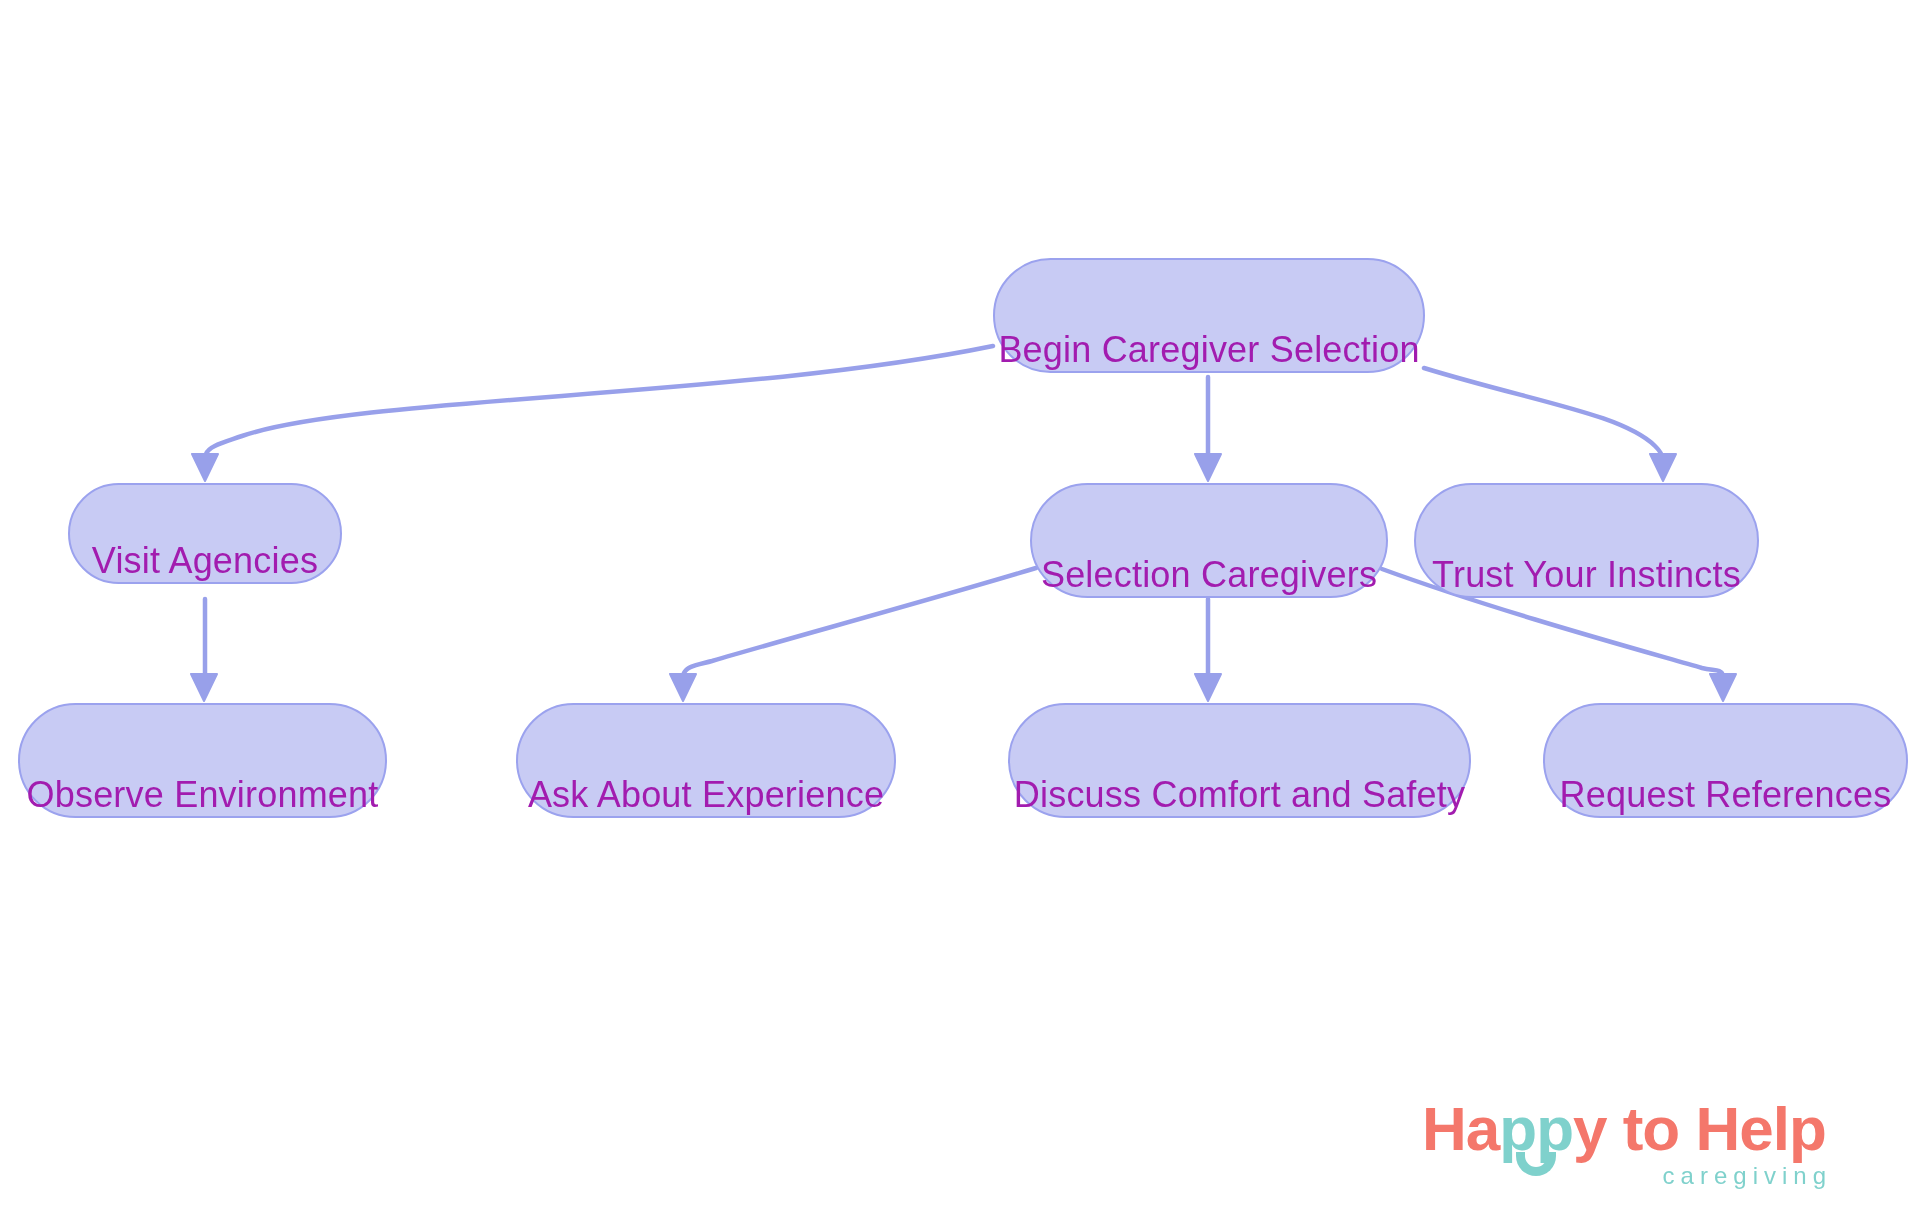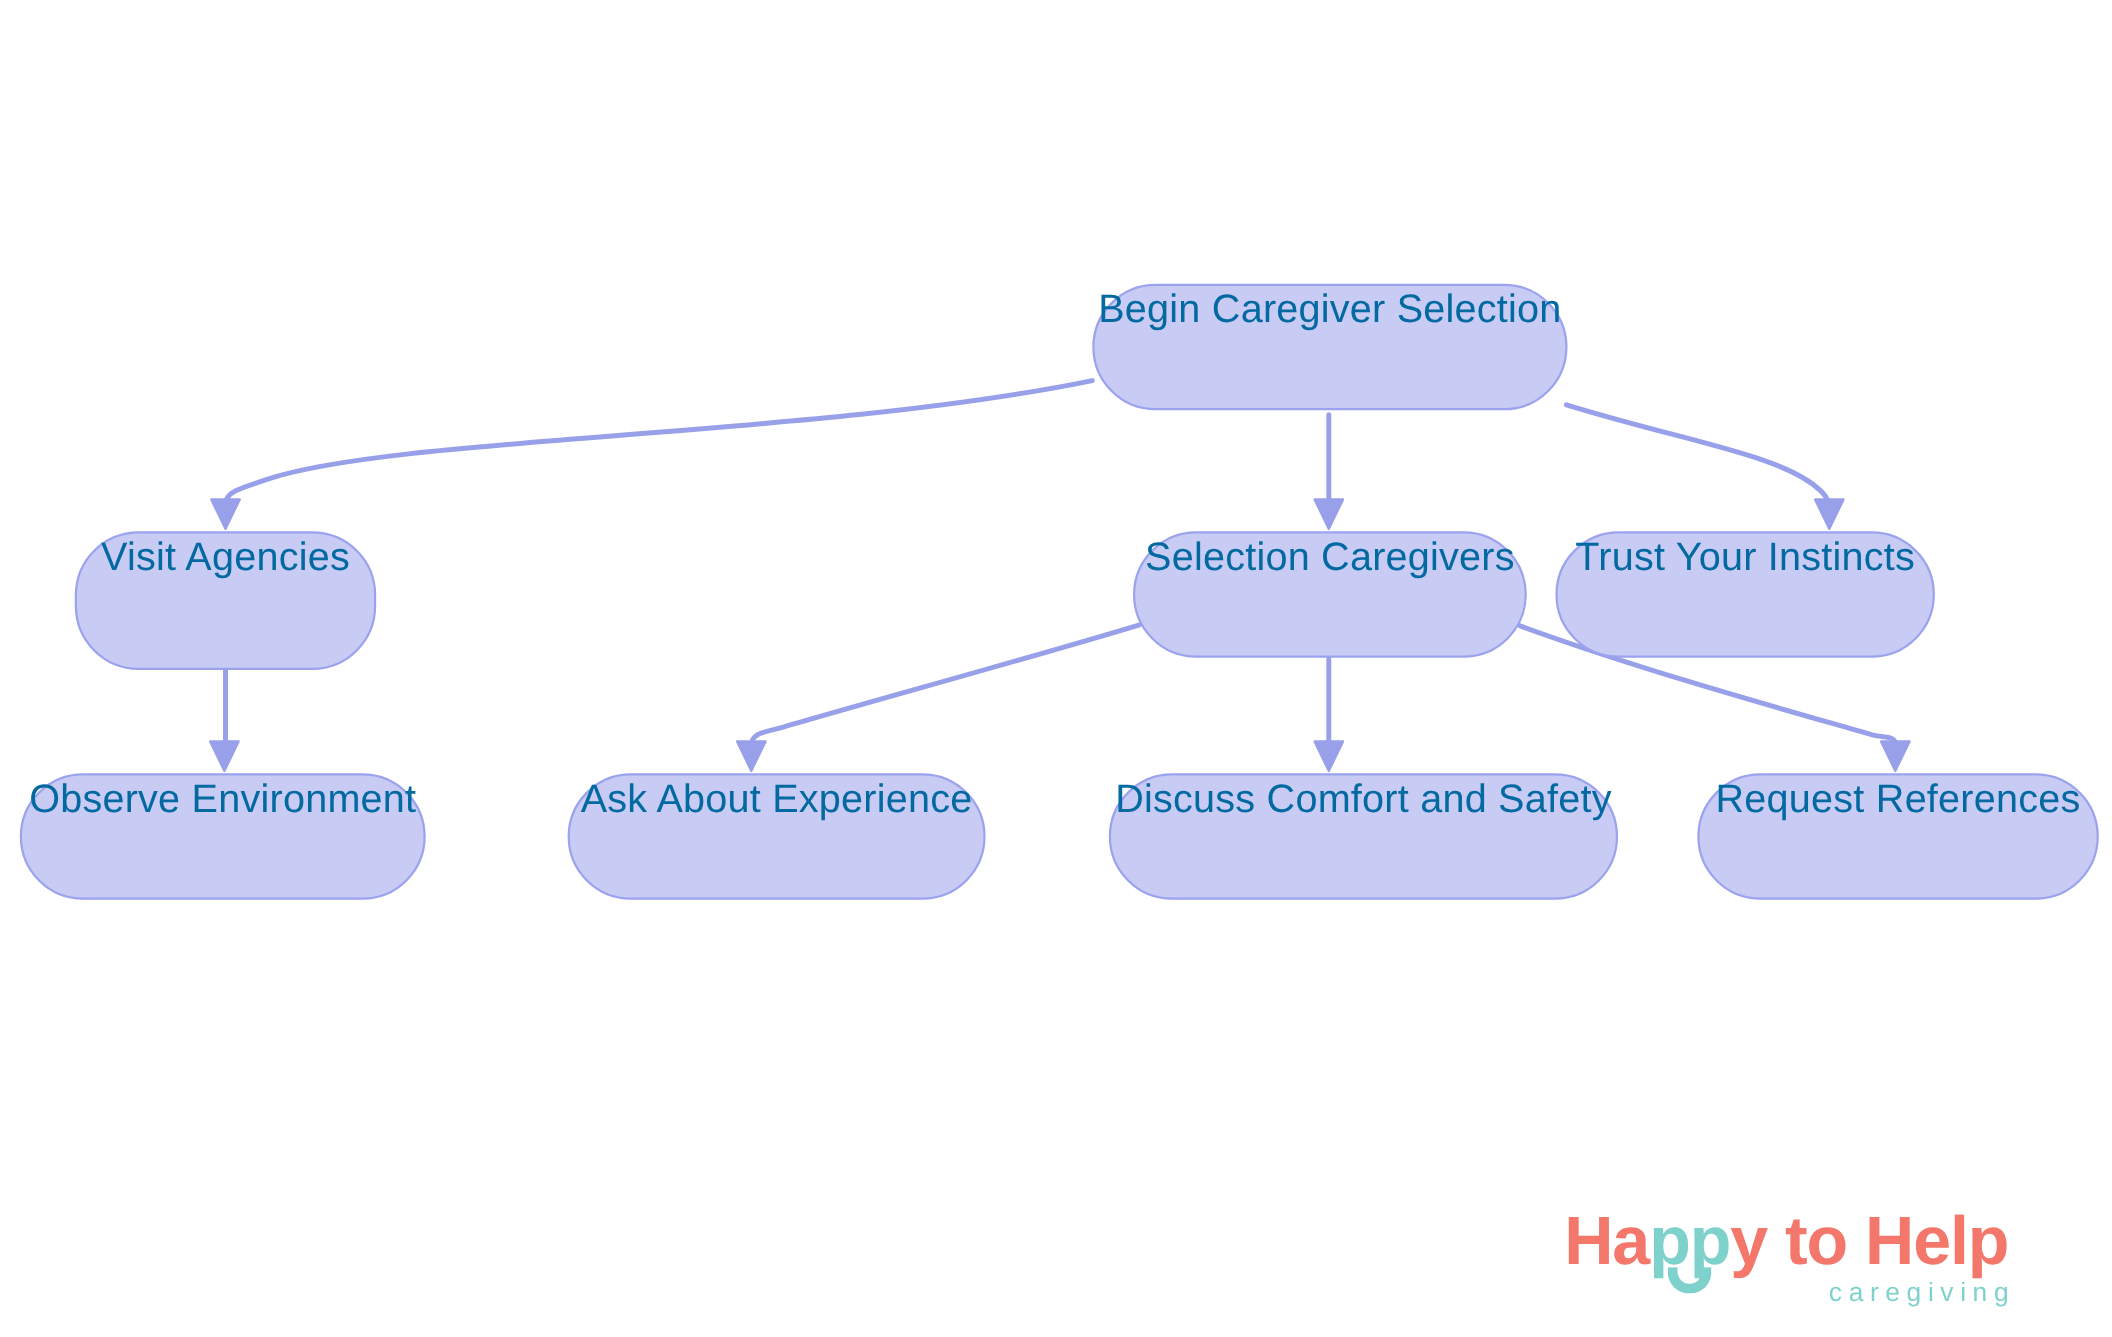--- a/index.html
+++ b/index.html
@@ -19,27 +19,27 @@
     position: absolute;
     left: 0;
     top: 0;
     width: 1920px;
     height: 1215px;
     pointer-events: none;
   }
   .node {
     position: absolute;
     display: flex;
-    align-items: flex-start;
+    align-items: flex-end;
     justify-content: center;
     background: #c8cbf4;
     border: 2px solid #9ba2ee;
     border-radius: 58px;
     box-sizing: border-box;
-    color: #0369a1;
+    color: #a21caf;
     font-size: 36px;
     white-space: nowrap;
     letter-spacing: 0.2px;
   }
   
   .logo {
     position: absolute;
     left: 1422px;
     top: 1098px;
     width: 456px;
@@ -109,21 +109,21 @@
       <polygon points="683,701 670,674 696,674"></polygon>
       <polygon points="1208,701 1195,674 1221,674"></polygon>
       <polygon points="1723,701 1710,674 1736,674"></polygon>
     </g>
   </svg>
 
   <div class="node" style="left:993px; top:258px; width:432px; height:115px;">
     <span>Begin Caregiver Selection</span>
   </div>
 
-  <div class="node" style="left:68px; top:483px; width:274px; height:126px;">
+  <div class="node" style="left:68px; top:483px; width:274px; height:101px;">
     <span>Visit Agencies</span>
   </div>
 
   <div class="node" style="left:1030px; top:483px; width:358px; height:115px;">
     <span>Selection Caregivers</span>
   </div>
 
   <div class="node" style="left:1414px; top:483px; width:345px; height:115px;">
     <span>Trust Your Instincts</span>
   </div>

